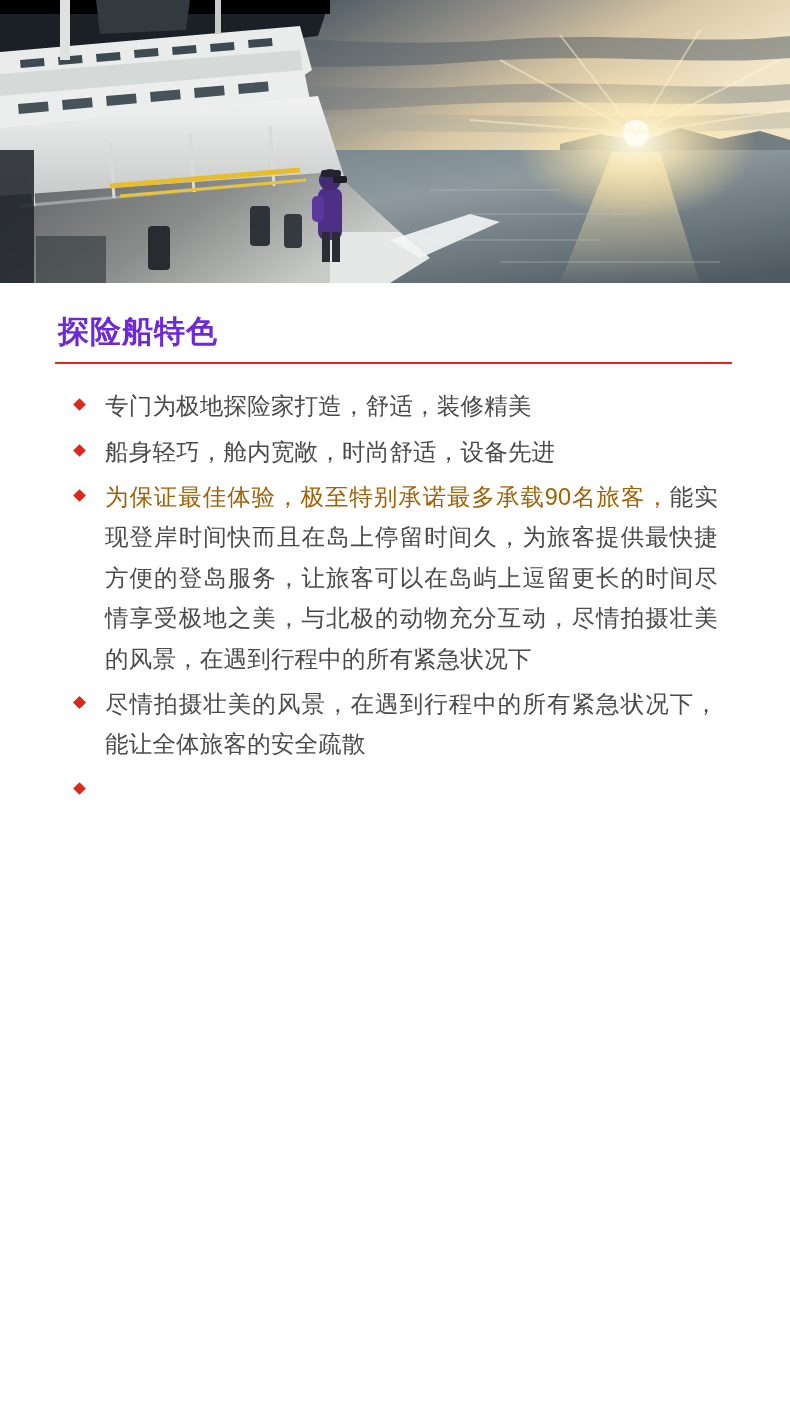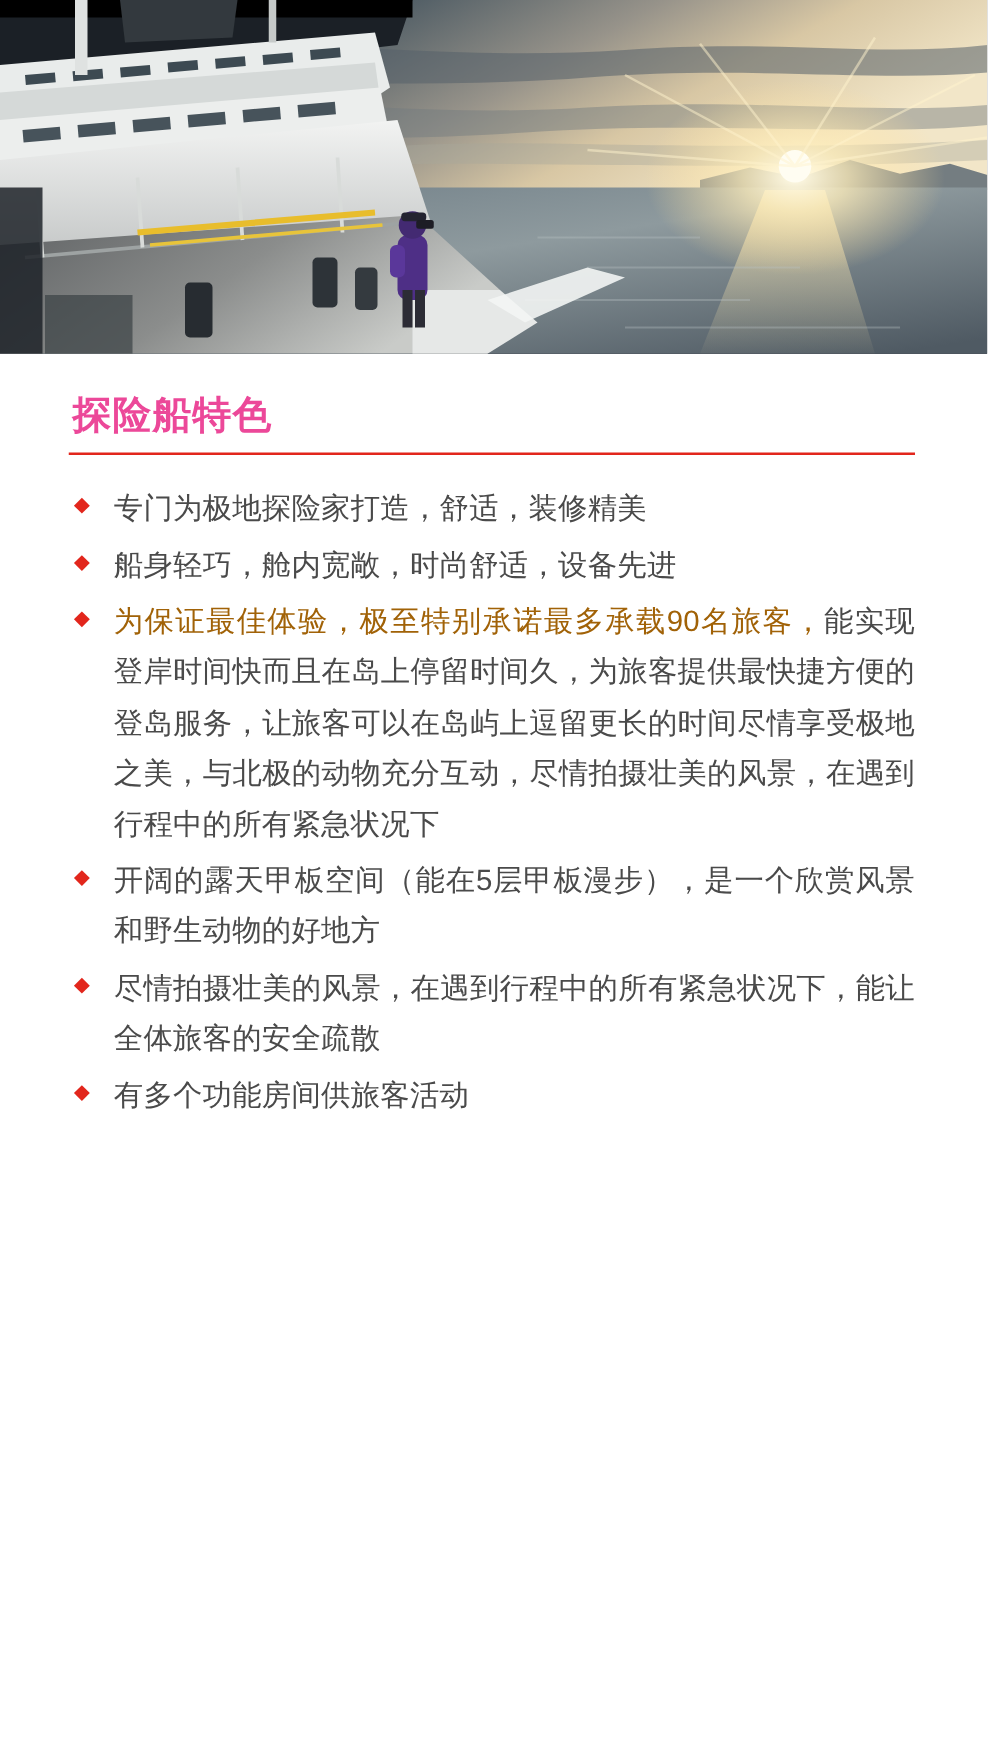--- a/index.html
+++ b/index.html
@@ -37,36 +37,36 @@
 
   
   .content {
     padding: 30px 58px 40px 55px;
     box-sizing: border-box;
   }
 
   .section-title {
     font-size: 31px;
     font-weight: bold;
-    color: #ec4899;
+    color: #6d28d9;
     letter-spacing: 1px;
     margin: 0 0 12px 3px;
     line-height: 1.2;
   }
 
   .title-rule {
     height: 2px;
     background: #e2261c;
     width: 100%;
     margin: 0 0 22px 0;
   }
 
   ul.feature-list {
     list-style: none;
-    margin: 0;
+    margin: 14px;
     padding: 0;
   }
 
   ul.feature-list > li {
     position: relative;
     padding-left: 36px;
     margin-bottom: 5px;
     font-size: 23.5px;
     line-height: 1.72;
     color: #4a4a4a;
@@ -246,30 +246,28 @@
         <span>船身轻巧，舱内宽敞，时尚舒适，设备先进</span>
       </li>
 
       <li>
         <span class="bullet"></span>
         <span class="hl">为保证最佳体验，极至特别承诺最多承载90名旅客，</span><span>能实现登岸时间快而且在岛上停留时间久，为旅客提供最快捷方便的登岛服务，让旅客可以在岛屿上逗留更长的时间尽情享受极地之美，与北极的动物充分互动，尽情拍摄壮美的风景，在遇到行程中的所有紧急状况下</span>
       </li>
 
       <li>
         <span class="bullet"></span>
-        <span>开阔的露天甲板空间（能在5层甲板漫步），是一个欣赏风景和野生动物的好地方</span>
       </li>
 
 
       <li>
         <span class="bullet"></span>
         <span>尽情拍摄壮美的风景，在遇到行程中的所有紧急状况下，能让全体旅客的安全疏散</span>
       </li>
 
       <li>
         <span class="bullet"></span>
-        <span>有多个功能房间供旅客活动</span>
       </li>
 
 
     </ul>
   </div>
 </div>
 
 </body></html>

